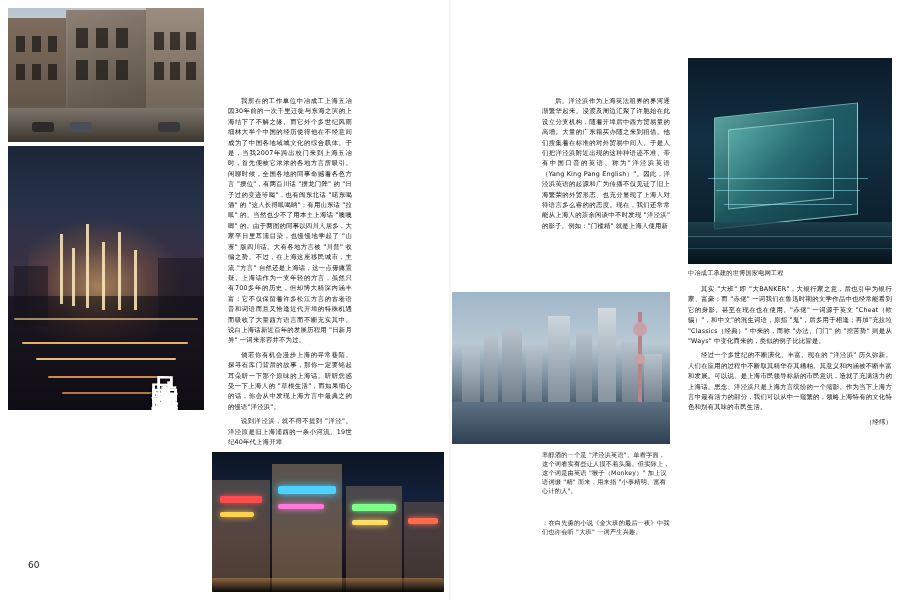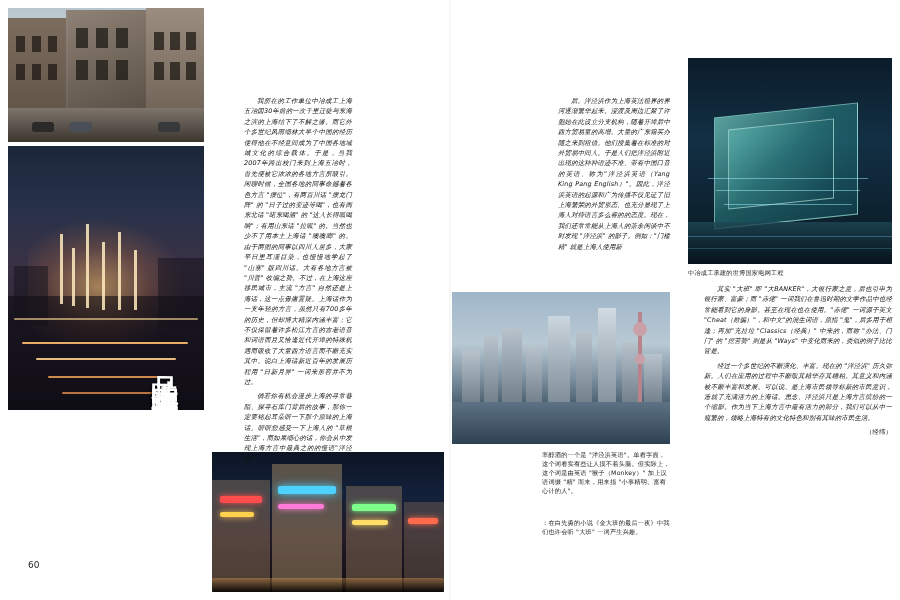--- a/index.html
+++ b/index.html
@@ -168,23 +168,22 @@
   .col {
     position: absolute;
     font-family: "DejaVu Sans", "Liberation Sans", sans-serif;
     font-size: 6.4px;
     line-height: 10.4px;
     color: #111;
     text-align: justify;
     letter-spacing: 0.15px;
   }
   .col p {
-    margin: 0 0 4px 16px;
+    margin: 0 0 4px 0;
     text-indent: 13px;
-    font-style: italic;
   }
 
   
   .folio {
     position: absolute;
     font-size: 9px;
     color: #222;
     font-family: "DejaVu Sans", "Liberation Sans", sans-serif;
   }
   #folio-left { left: 28px; top: 560px; }
@@ -296,20 +295,21 @@
 
   <div class="caption" id="caption-expo" style="left:688px; top:268px; width:204px;">中冶成工承建的世博国家电网工程</div>
 
   <div class="caption" id="caption-pudong" style="left:542px; top:450px; width:128px;">率醇酒的一个是 "洋泾浜英语"。单看字面，这个词看实有些让人摸不着头脑。但实际上，这个词是由英语 "猴子（Monkey）" 加上汉语词缀 "精" 而来，用来指 "小事精明、富有心计的人"。</div>
 
   <div class="caption" id="caption-pudong2" style="left:542px; top:518px; width:128px;">：在白先勇的小说《金大班的最后一夜》中我们也许会听 "大班" 一词产生兴趣。</div>
 
   <div class="col" id="column-1" style="left:228px; top:96px; width:124px;">
     <p>我所在的工作单位中冶成工上海五冶因30年前的一次千里迁徙与东海之滨的上海结下了不解之缘。而它外个多世纪风雨细林大半个中国的经历使得他在不经意间成为了中国各地域城文化的综合载体。于是，当我2007年跨出校门来到上海五冶时，首先便被它浓浓的各地方言所吸引。闲聊时候，全国各地的同事命撼着各色方言 "摆位"，有两百川话 "摆龙门阵" 的 "日子过的变迹等喝"，也有闽东北话 "喏东喝酒" 的 "这人长得呱喝呐"；有用山东话 "拉呱" 的。当然也少不了用本土上海话 "噢噢啷" 的。由于两图的同事以四川人居多，大家平日里耳濡目染，也慢慢地学起了 "山寨" 版四川话。大有各地方言被 "川普" 收编之势。不过，在上海这座移民城市，主流 "方言" 自然还是上海话，这一点毋庸置疑。上海话作为一支年轻的方言，虽然只有700多年的历史，但却博大精深内涵丰富；它不仅保留着许多松江方言的古老语音和词语而且又恰逢近代开埠的特殊机遇而吸收了大量西方语言而不断充实其中。说白上海话新近百年的发展历程用 "日新月异" 一词来形容并不为过。</p>
     <p>倘若你有机会漫步上海的寻常巷陌、探寻石库门背后的故事，那你一定要铭起耳朵听一下那个原味的上海话。听听您感受一下上海人的 "草根生活"，而如果细心的话，你会从中发现上海方言中最典之的的慢语"洋泾浜"。</p>
+    <p>说到洋泾浜，就不得不提到 "洋泾"。洋泾原是旧上海浦西的一条小河流。19世纪40年代上海开埠</p>
   </div>
 
   <div class="col" id="column-2" style="left:542px; top:96px; width:128px;">
     <p>后。洋泾浜作为上海英法租界的界河逐渐繁华起来。浸渡及周边汇聚了许胞始在此设立分支机构，随着开埠后中西方贸易量的高增。大量的广东籍买办随之来到租借。他们搜集着在标准的对外贸易中间人。于是人们把洋泾浜附近出现的这种种语迹不准、带有中国口音的英语、称为"洋泾浜英语（Yang King Pang English）"。因此，洋泾浜英语的起源和广为传播不仅见证了旧上海繁荣的外贸形态、也充分显现了上海人对待语言多么睿的的态度。现在，我们还常常能从上海人的茶余闲谈中不时发现 "洋泾浜" 的影子。例如："门槛精" 就是上海人使用新</p>
   </div>
 
   <div class="col" id="column-3" style="left:688px; top:284px; width:204px;">
     <p>其实 "大班" 即 "大BANKER"，大银行家之意，后也引申为银行家、富豪；而 "赤佬" 一词我们在鲁迅时期的文学作品中也经常能看到它的身影。甚至在现在也在使用。"赤佬" 一词源于英文 "Cheat（欺骗）"，和中文"的混生词语，原指 "鬼"，后多用于相逢；再加"充拉垃 "Classics（经典）" 中来的，而称 "办法、门门" 的 "挖苦势" 则是从 "Ways" 中变化而来的，类似的例子比比皆是。</p>
     <p>经过一个多世纪的不断演化、丰富。现在的 "洋泾浜" 历久弥新。人们在应用的过程中不断取其精华存其糟粕。其意义和内涵被不断丰富和发展。可以说、是上海市民领导标新的市民意识，造就了充满活力的上海话。思念、洋泾浜只是上海方言缤纷的一个缩影。作为当下上海方言中最有活力的部分，我们可以从中一窥繁的，领略上海特有的文化特色和别有其味的市民生活。</p>
     <div class="signature">（经纬）</div>

